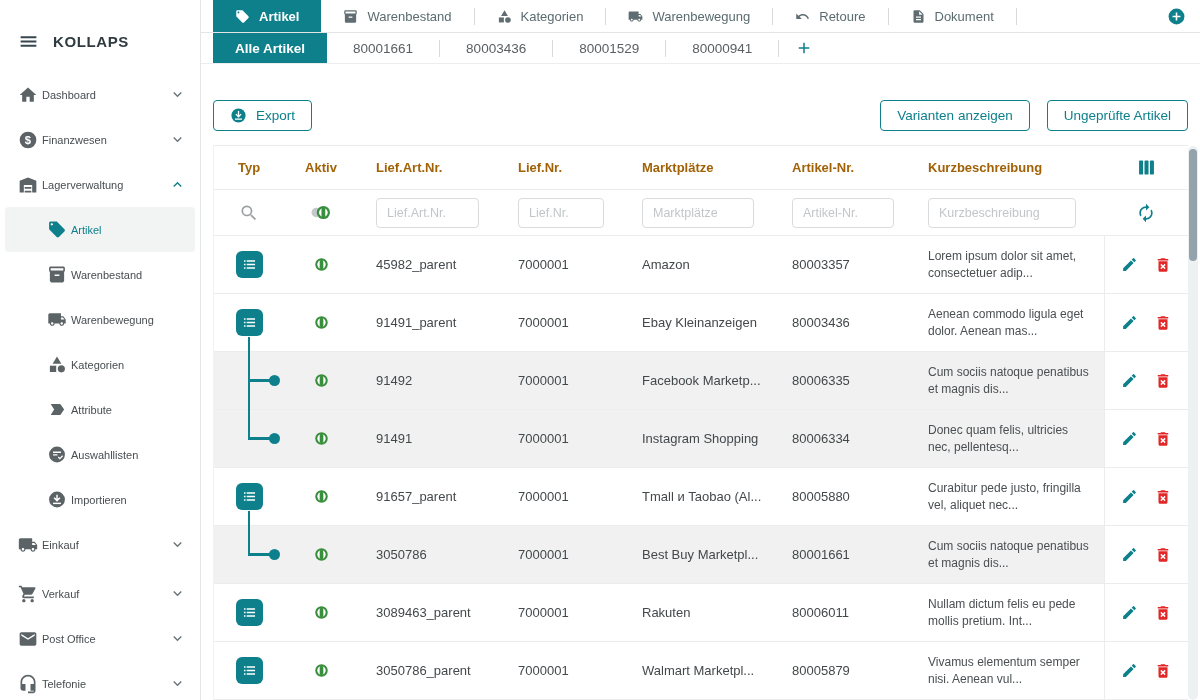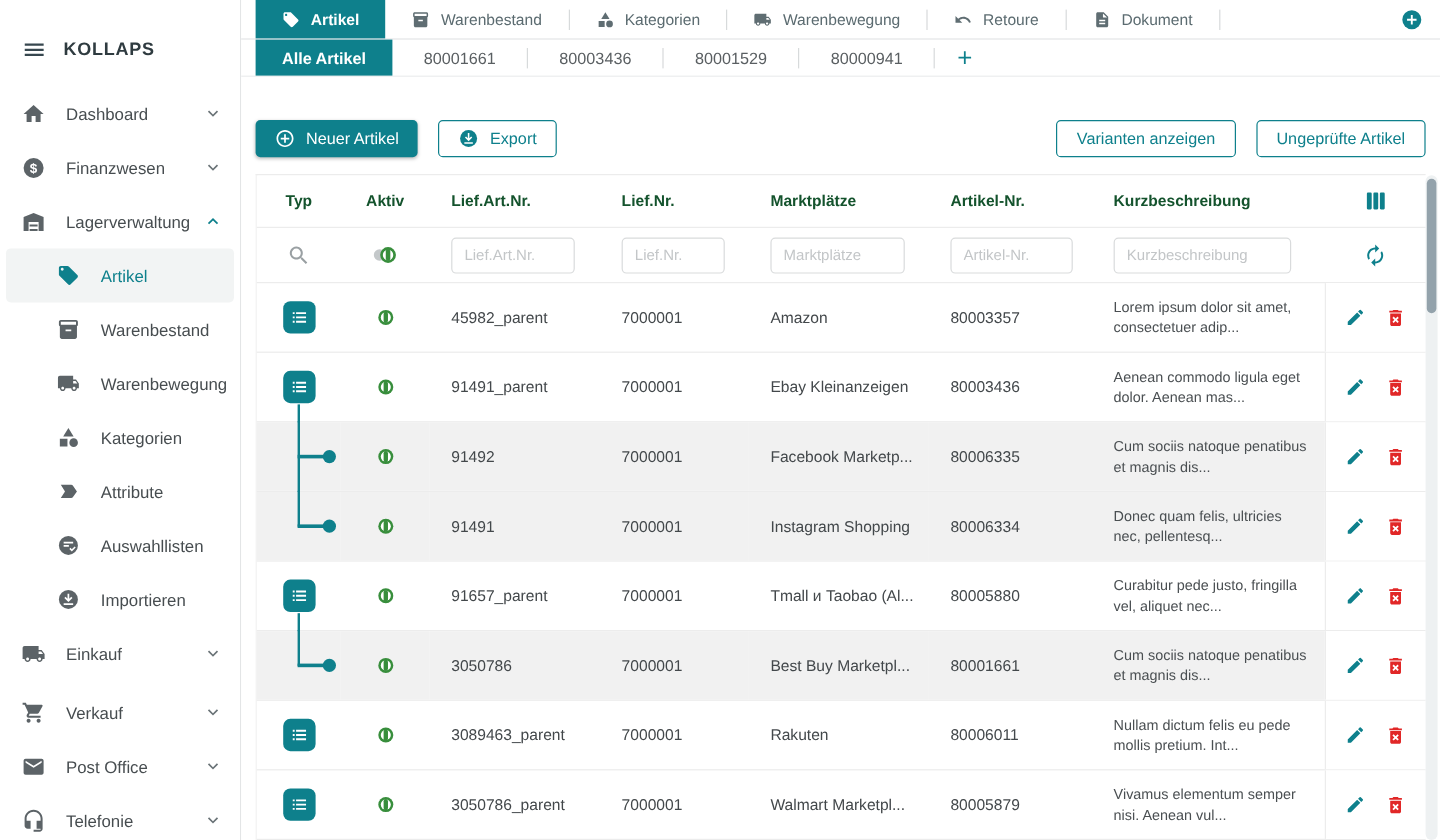--- a/index.html
+++ b/index.html
@@ -7,21 +7,21 @@
     font-family:"Liberation Sans","DejaVu Sans",sans-serif; }
   .app { display:flex; width:1200px; height:700px; }
 
   
   .sidebar { width:201px; height:700px; background:#fff; border-right:1px solid #e3e5e6; flex:0 0 201px; }
   .brand { height:72px; display:flex; align-items:center; gap:14px; padding:10px 18px 0 18px; }
   .brand .icon { width:21px; height:21px; color:#37474f; cursor:pointer; }
   .brand-name { font-size:15px; font-weight:bold; letter-spacing:.6px; color:#2f3b40; }
   .nav-item { height:45px; display:flex; align-items:center; padding:0 14px 0 18px; cursor:pointer; color:#474d50; }
   .nav-item .icon { width:20px; height:20px; color:#5c6367; flex:0 0 20px; }
-  .nav-item .nav-label { margin-left:17px; font-size:14px; flex:1; white-space:nowrap; }
+  .nav-item .nav-label { margin-left:4px; font-size:11px; flex:1; white-space:nowrap; }
   .nav-item .chev { width:17px; height:17px; color:#6b7478; flex:0 0 17px; }
   .nav-item.sub { padding-left:42px; margin:0 5px; border-radius:4px; }
   .nav-item.sub .icon { width:19px; height:19px; }
   .nav-item.sub.active { background:#f2f4f4; color:#0e808c; }
   .nav-item.sub.active .icon { color:#0e808c; }
   .nav-item.expanded .chev { color:#0e808c; }
   .gap-before { margin-top:4px; }
 
   
   .main { flex:1; position:relative; background:#fff; min-width:0; }
@@ -49,21 +49,21 @@
 
   
   .table { border-top:1px solid #ececec; border-left:1px solid #f2f2f2; }
   .trow { display:grid; grid-template-columns:70px 74px 142px 124px 150px 136px 1fr 84px; align-items:center; border-bottom:1px solid #ececec; }
   .trow.head { height:44px; }
   .trow.filter { height:46px; }
   .trow.data { height:58px; cursor:pointer; }
   .trow.data.shaded .cell { background:#f1f1f1; }
   .cell { height:100%; display:flex; align-items:center; padding-left:18px; font-size:13px; color:#43484b; min-width:0; }
   .cell.center { justify-content:center; padding-left:0; }
-  .head .cell { font-weight:bold; color:#14532d; font-size:13px; }
+  .head .cell { font-weight:bold; color:#a16207; font-size:13px; }
   .cell.desc { font-size:12px; line-height:1.4; color:#4a4f52; padding-right:12px; align-items:center; }
   .cell.actions { border-left:1px solid #ececec; background:#fff !important; justify-content:center; gap:16px; padding-left:0; }
   .icon-btn { width:17px; height:17px; cursor:pointer; background:none; border:none; padding:0; }
   .icon-btn.edit { color:#0e808c; }
   .icon-btn.del { color:#e12727; width:18px; height:18px; }
   .filter .cell input { width:103px; height:30px; border:1px solid #d9dbdc; border-radius:4px; padding:0 10px;
         font-size:12.5px; color:#444; outline:none; font-family:inherit; background:#fff; }
   .filter .cell input::placeholder { color:#c3c6c8; }
   .filter-search { width:20px; height:20px; color:#9aa0a3; }
   .filter-active { width:26px; height:19px; }
@@ -355,28 +355,20 @@
         <span class="tab-divider"></span>
         <span class="subtab-add">
           <svg viewBox="0 0 24 24">
             <path d="M11 5h2v6h6v2h-6v6h-2v-6H5v-2h6z"></path>
           </svg>
         </span>
       </div>
 
     <div class="content">
       <div class="actions-row">
-        <button class="btn btn-filled">
-          <span class="icon">
-              <svg viewBox="0 0 24 24">
-                <path fill="#fff" d="M12 2C6.48 2 2 6.48 2 12s4.48 10 10 10 10-4.48 10-10S17.52 2 12 2zm0 18c-4.41 0-8-3.59-8-8s3.59-8 8-8 8 3.59 8 8-3.59 8-8 8zm1-13h-2v4H7v2h4v4h2v-4h4v-2h-4z"></path>
-              </svg>
-            </span>
-          <span>Neuer Artikel</span>
-        </button>
         <button class="btn">
           <span class="icon">
               <svg viewBox="0 0 24 24">
                 <circle cx="12" cy="12" r="10" fill="#0e808c"></circle>
                 <path fill="#fff" d="M12.9 5.5h-1.8v6L9 9.4 7.7 10.7 12 15l4.3-4.3L15 9.4l-2.1 2.1v-6z"></path>
                 <path fill="#fff" d="M7 16.2h10V18H7z"></path>
               </svg>
             </span>
           <span>Export</span>
         </button>

